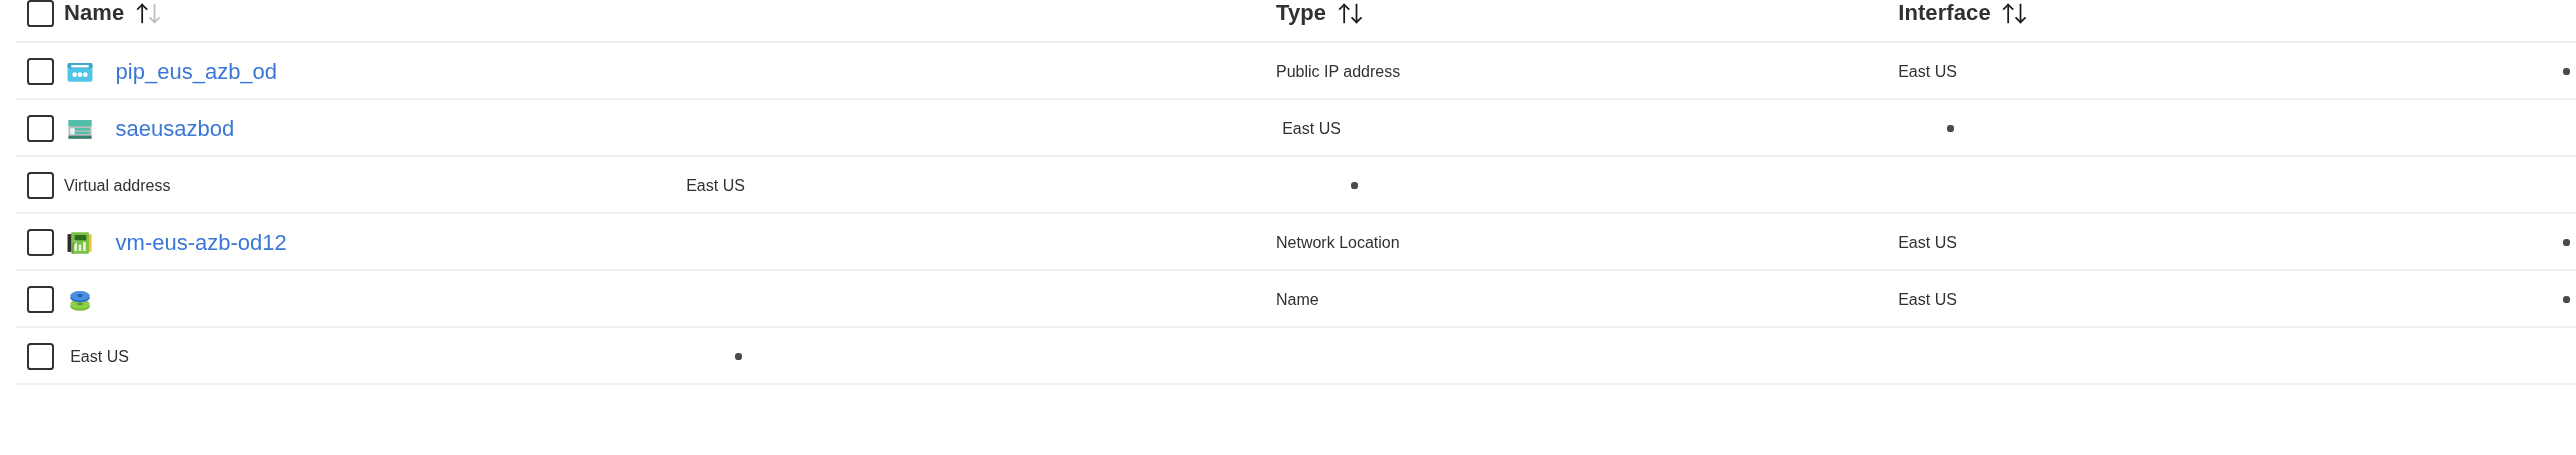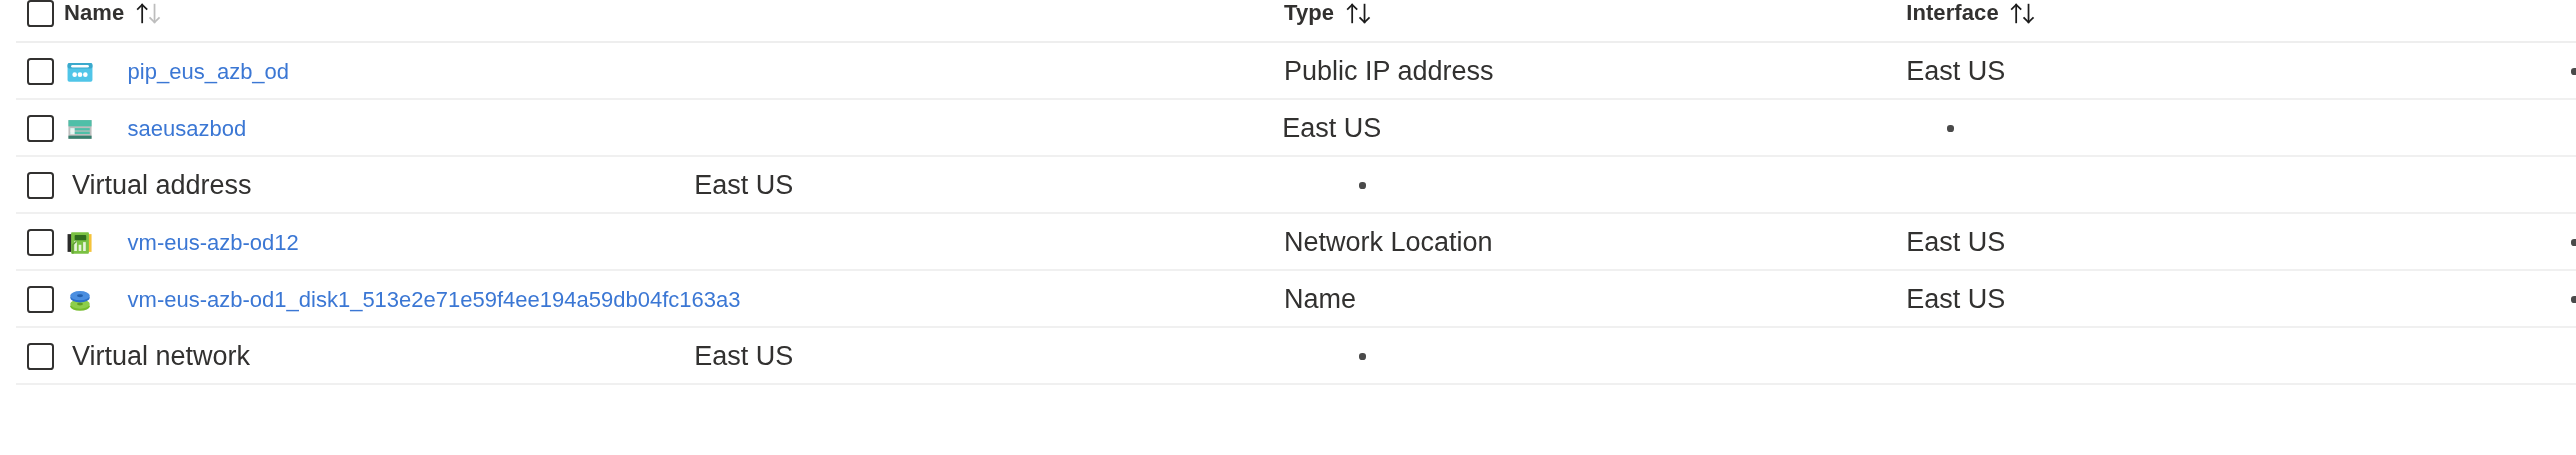--- a/index.html
+++ b/index.html
@@ -61,21 +61,20 @@
     width: 1212px;
     display: flex;
     align-items: center;
     box-sizing: border-box;
   }
   .col-type {
     flex: 0 0 616px;
     width: 616px;
     box-sizing: border-box;
     padding-left: 0px;
-    margin-left: 8px;
   }
   .col-location {
     flex: 0 0 616px;
     width: 616px;
     box-sizing: border-box;
     padding-left: 6.2px;
   }
   .col-actions {
     flex: 1 1 auto;
     display: flex;
@@ -115,42 +114,42 @@
     line-height: 1;
     position: relative;
     top: 0.9px;
   }
   .sort-arrows svg { display: block; }
 
   
   .name-cell {
     display: flex;
     align-items: center;
-    gap: 12px;
+    gap: 0;
   }
   .res-icon {
     width: 32px;
     height: 32px;
     flex: 0 0 32px;
     margin-right: 19.6px;
     position: relative;
   }
   .res-icon svg { display: block; width: 32px; height: 32px; }
 
   .res-link {
     font-size: 22px;
     color: #3b77d4;
     text-decoration: none;
     white-space: nowrap;
     cursor: pointer;
   }
 
   
   .cell-text {
-    font-size: 27px;
+    font-size: 16px;
     color: #323130;
     white-space: nowrap;
   }
 
   
   .ellipsis-btn {
     display: inline-flex;
     align-items: center;
     gap: 8px;
     padding: 7.1px 5.4px;
@@ -356,43 +355,39 @@
         <span class="res-icon">
           <svg viewBox="0 0 36 36">
             <ellipse cx="18" cy="25" rx="11" ry="5.2" fill="#76bc2d"></ellipse>
             <ellipse cx="18" cy="22.6" rx="11" ry="5.2" fill="#8ece4a"></ellipse>
             <ellipse cx="18" cy="22.6" rx="3.4" ry="1.6" fill="#5f9c22"></ellipse>
             <ellipse cx="18" cy="15.5" rx="11" ry="5.2" fill="#2a6fc9"></ellipse>
             <ellipse cx="18" cy="13.2" rx="11" ry="5.2" fill="#4a8ee0"></ellipse>
             <ellipse cx="18" cy="13.2" rx="3.4" ry="1.6" fill="#2360ad"></ellipse>
           </svg>
         </span>
-        <a class="res-link">vm-eus-azb-od1_disk1_513e2e71e59f4ee194a59db04fc163a3</a>
       </div>
     </div>
     <div class="col-type">
       <span class="cell-text">Name</span>
     </div>
     <div class="col-location">
       <span class="cell-text">East US</span>
     </div>
     <div class="col-actions">
       <button class="ellipsis-btn">
         <span class="dot"></span>
       </button>
     </div>
   </div>
 
   <div class="row">
     <div class="col-check">
       <div class="checkbox"></div>
     </div>
-    <div class="col-type">
-      <span class="cell-text">Virtual network</span>
-    </div>
     <div class="col-location">
       <span class="cell-text">East US</span>
     </div>
     <div class="col-actions">
       <button class="ellipsis-btn">
         <span class="dot"></span>
       </button>
     </div>
   </div>
 

